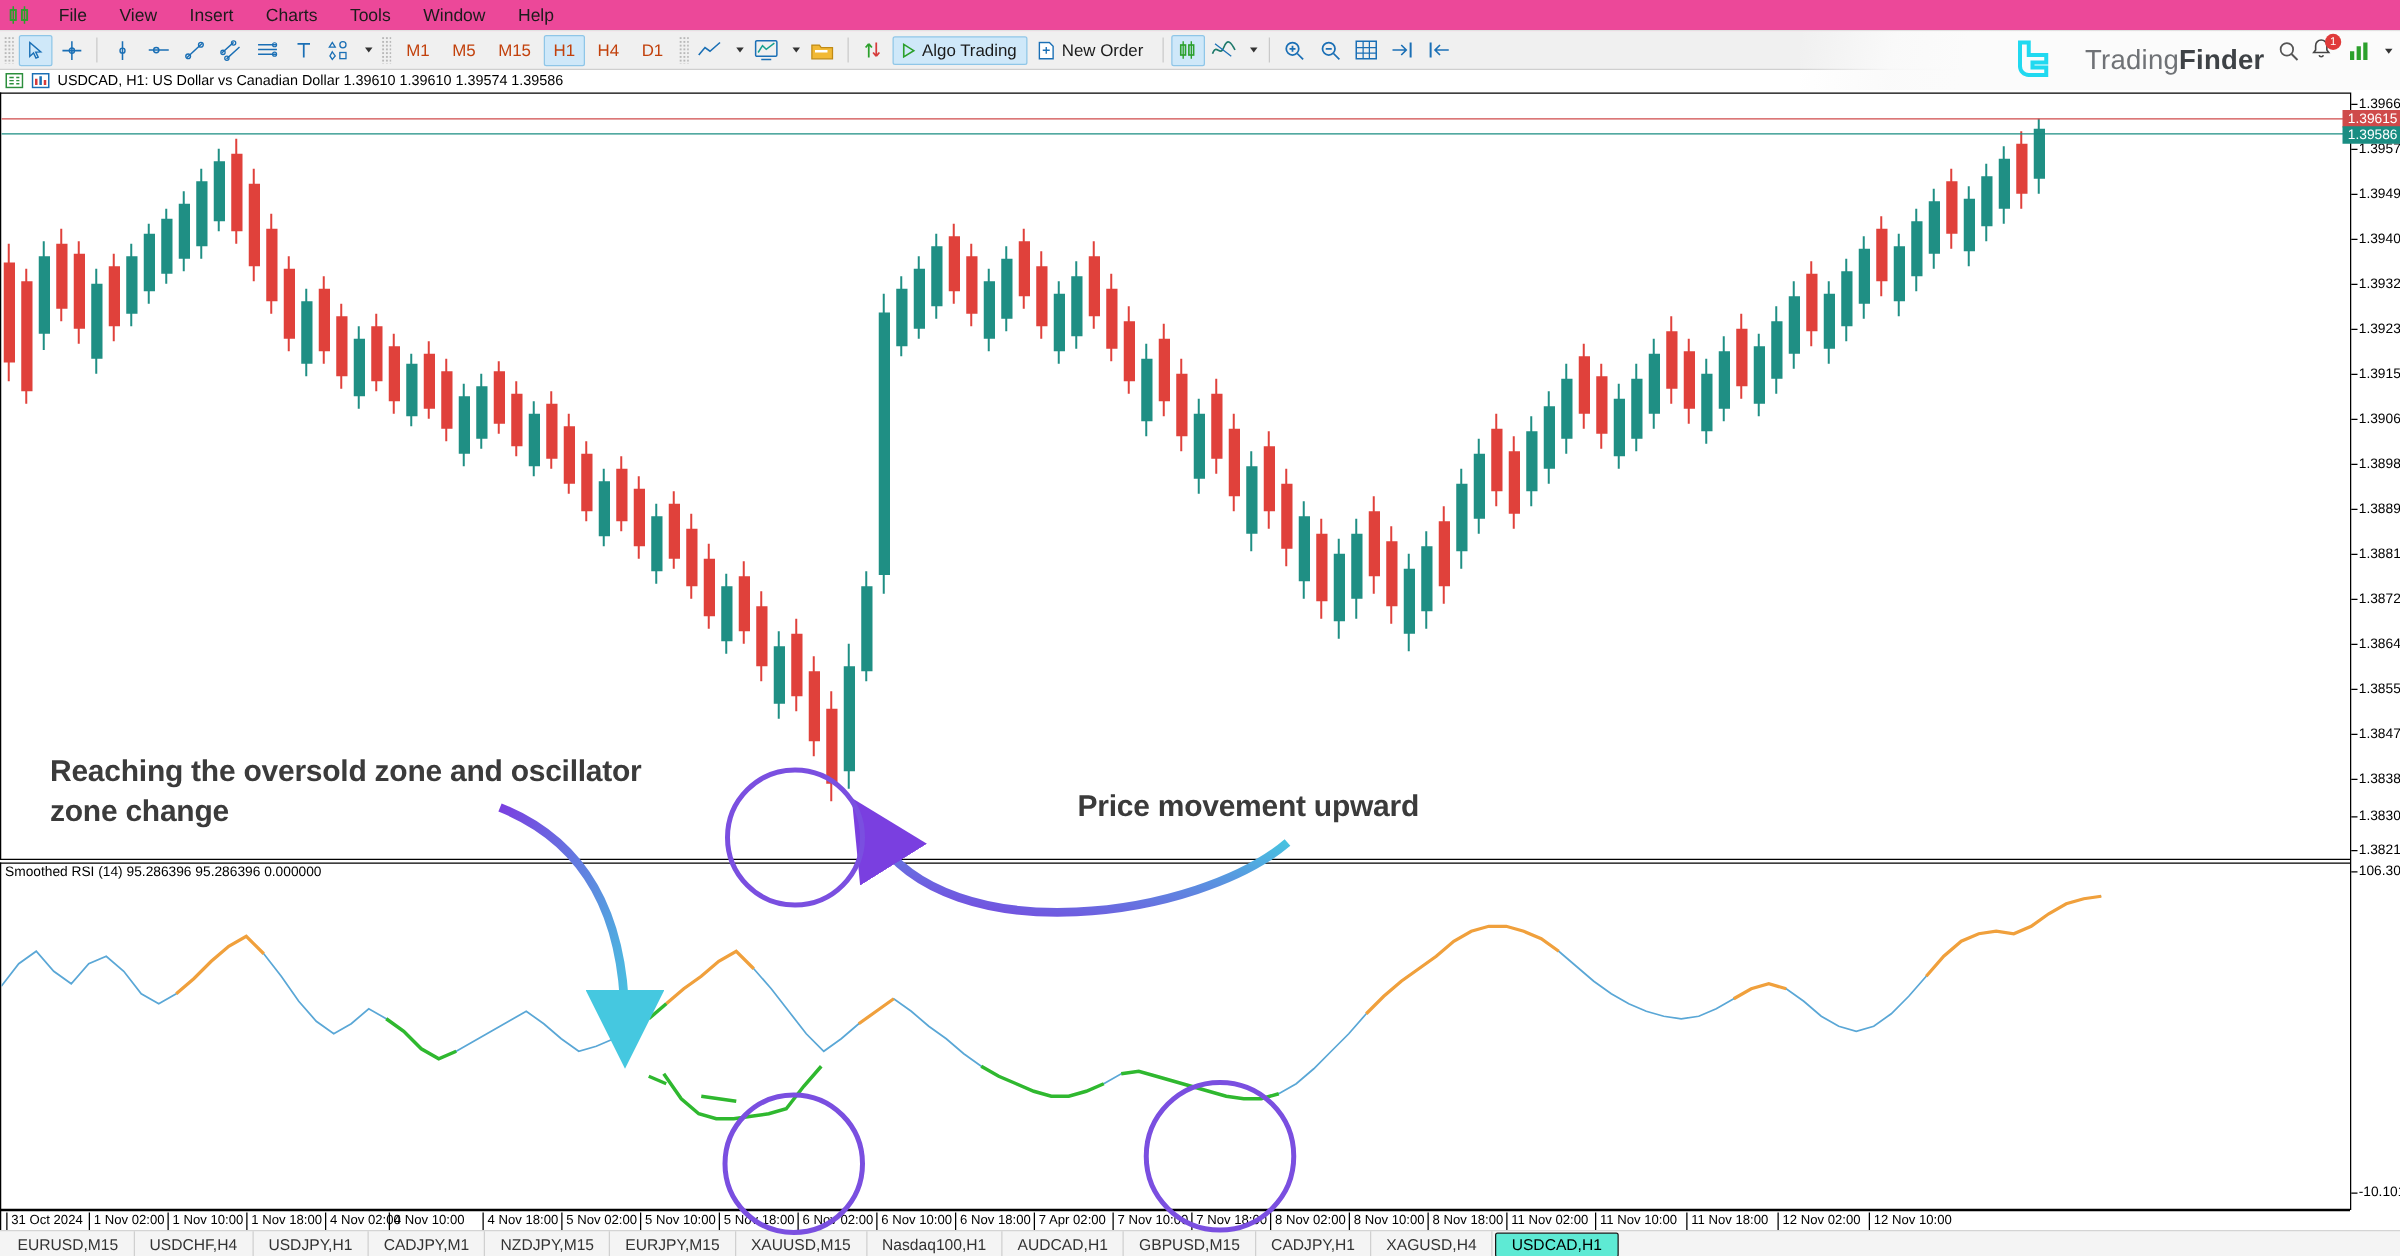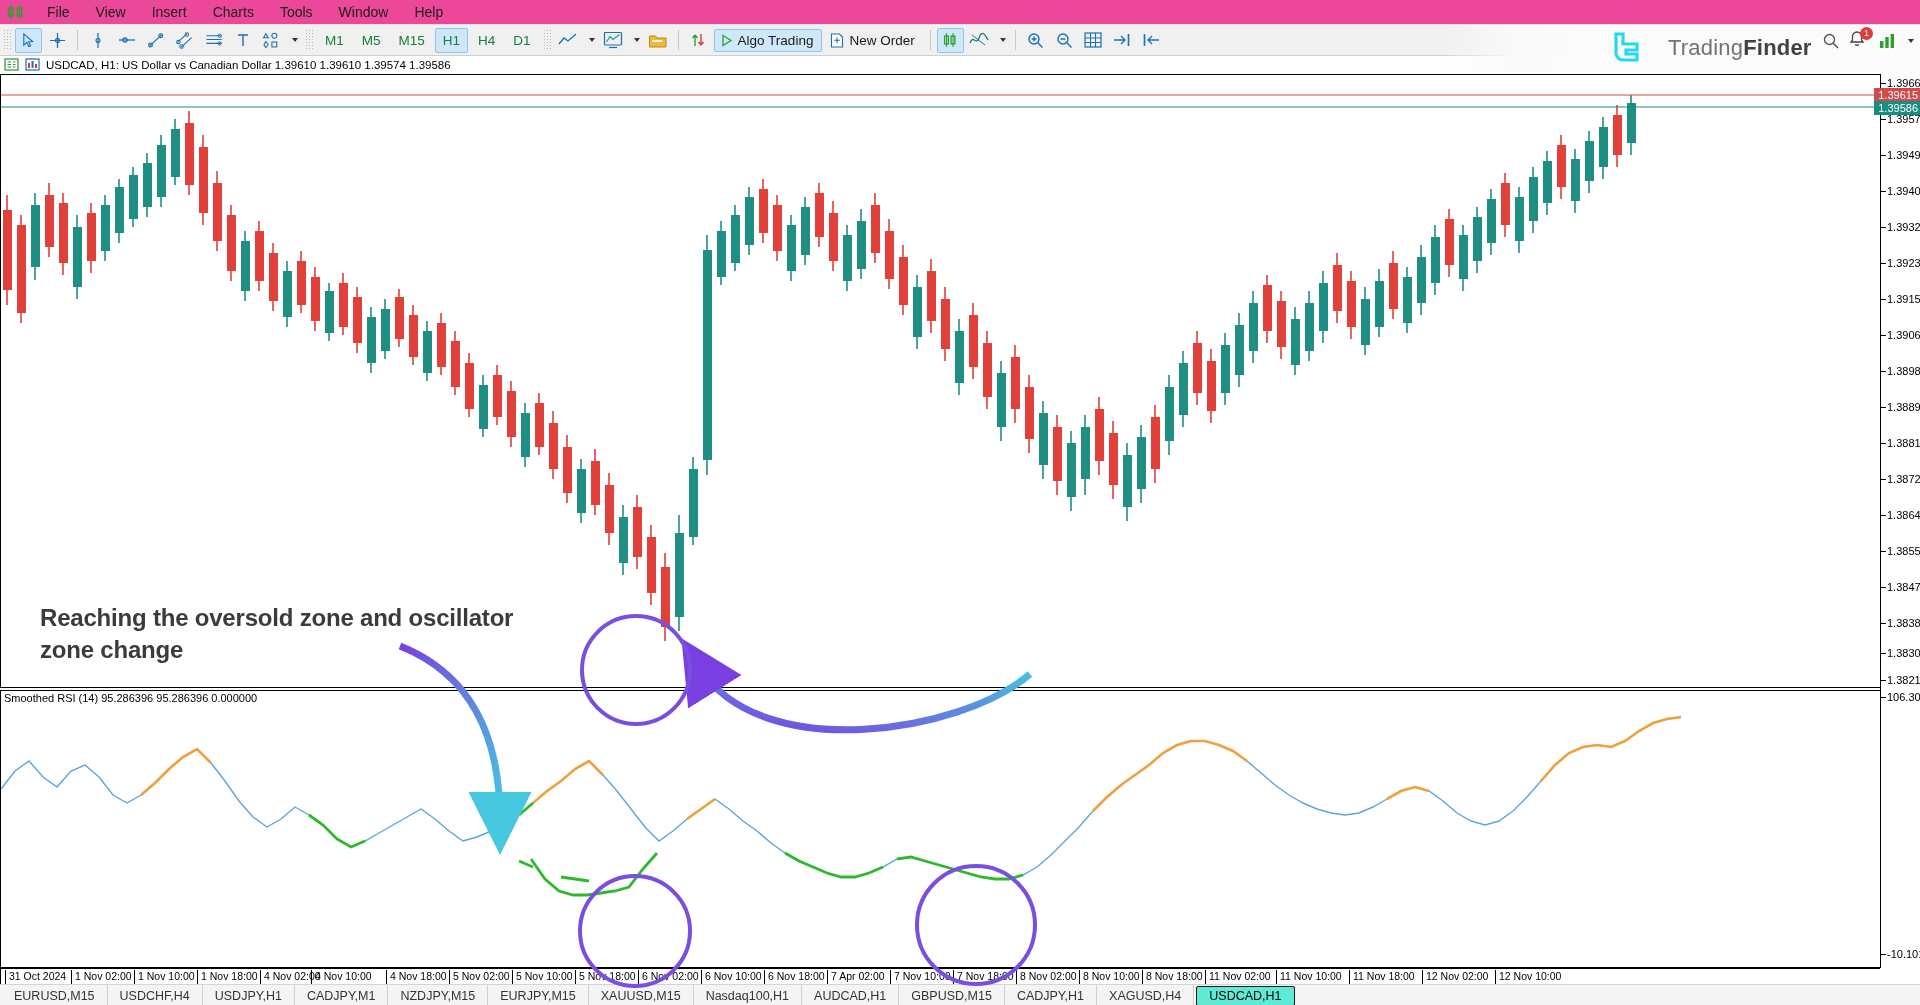--- a/index.html
+++ b/index.html
@@ -15,21 +15,21 @@
   
   .toolbar { height:31px; background:#f0f0f0; display:flex; align-items:center;
     border-bottom:1px solid #cfcfcf; position:relative; }
   .grip { width:8px; height:22px; margin:0 3px;
     background-image: radial-gradient(#b8b8b8 1px, transparent 1px);
     background-size:3px 3px; }
   .tb-btn { width:27px; height:25px; display:flex; align-items:center; justify-content:center;
     margin:0 1px; border:1px solid transparent; border-radius:2px; cursor:default; }
   .tb-btn.on { background:#cfe8f9; border-color:#8fc6e8; }
   .tb-sep { width:1px; height:20px; background:#c9c9c9; margin:0 5px; }
-  .tf { font-size:13.5px; color:#15803d; padding:4px 7px; margin:0 1px;
+  .tf { font-size:13.5px; color:#c2410c; padding:4px 7px; margin:0 1px;
     border:1px solid transparent; border-radius:2px; cursor:default; min-width:28px; text-align:center;}
   .tf.on { background:#cfe8f9; border-color:#8fc6e8; }
   .tb-lbl { font-size:13.5px; color:#1a1a1a; display:flex; align-items:center;
     gap:5px; padding:3px 8px 3px 5px; margin:12px 1px; border:1px solid transparent;
     border-radius:2px; cursor:default; }
   .tb-lbl.on { background:#cfe8f9; border-color:#8fc6e8; }
   .caret { width:0;height:0;border-left:3.5px solid transparent;border-right:3.5px solid transparent;
     border-top:4px solid #333; margin-left:2px; }
 
   
@@ -699,20 +699,21 @@
     <path d="M400,572 C470,600 500,660 500,746" fill="none" stroke="url(#g1)" stroke-width="7" marker-end="url(#ah1)"></path>
 
     <path d="M1030,600 C960,660 760,690 700,594" fill="none" stroke="url(#g2)" stroke-width="7" marker-end="url(#ah2)"></path>
   </svg>
 
   <div class="circ" style="left:580px;top:540px;width:112px;height:112px;"></div>
   <div class="circ" style="left:578px;top:800px;width:114px;height:114px;"></div>
   <div class="circ" style="left:915px;top:790px;width:122px;height:122px;"></div>
 
   <div class="anno" style="left:40px;top:528px;width:520px;">Reaching the oversold zone and oscillator zone change</div>
+  <div class="anno" style="left:862px;top:556px;width:400px;">Price movement upward</div>
 </div>
 
 <div class="tabbar">
   <div class="tab">EURUSD,M15</div>
   <div class="tab">USDCHF,H4</div>
   <div class="tab">USDJPY,H1</div>
   <div class="tab">CADJPY,M1</div>
   <div class="tab">NZDJPY,M15</div>
   <div class="tab">EURJPY,M15</div>
   <div class="tab">XAUUSD,M15</div>

